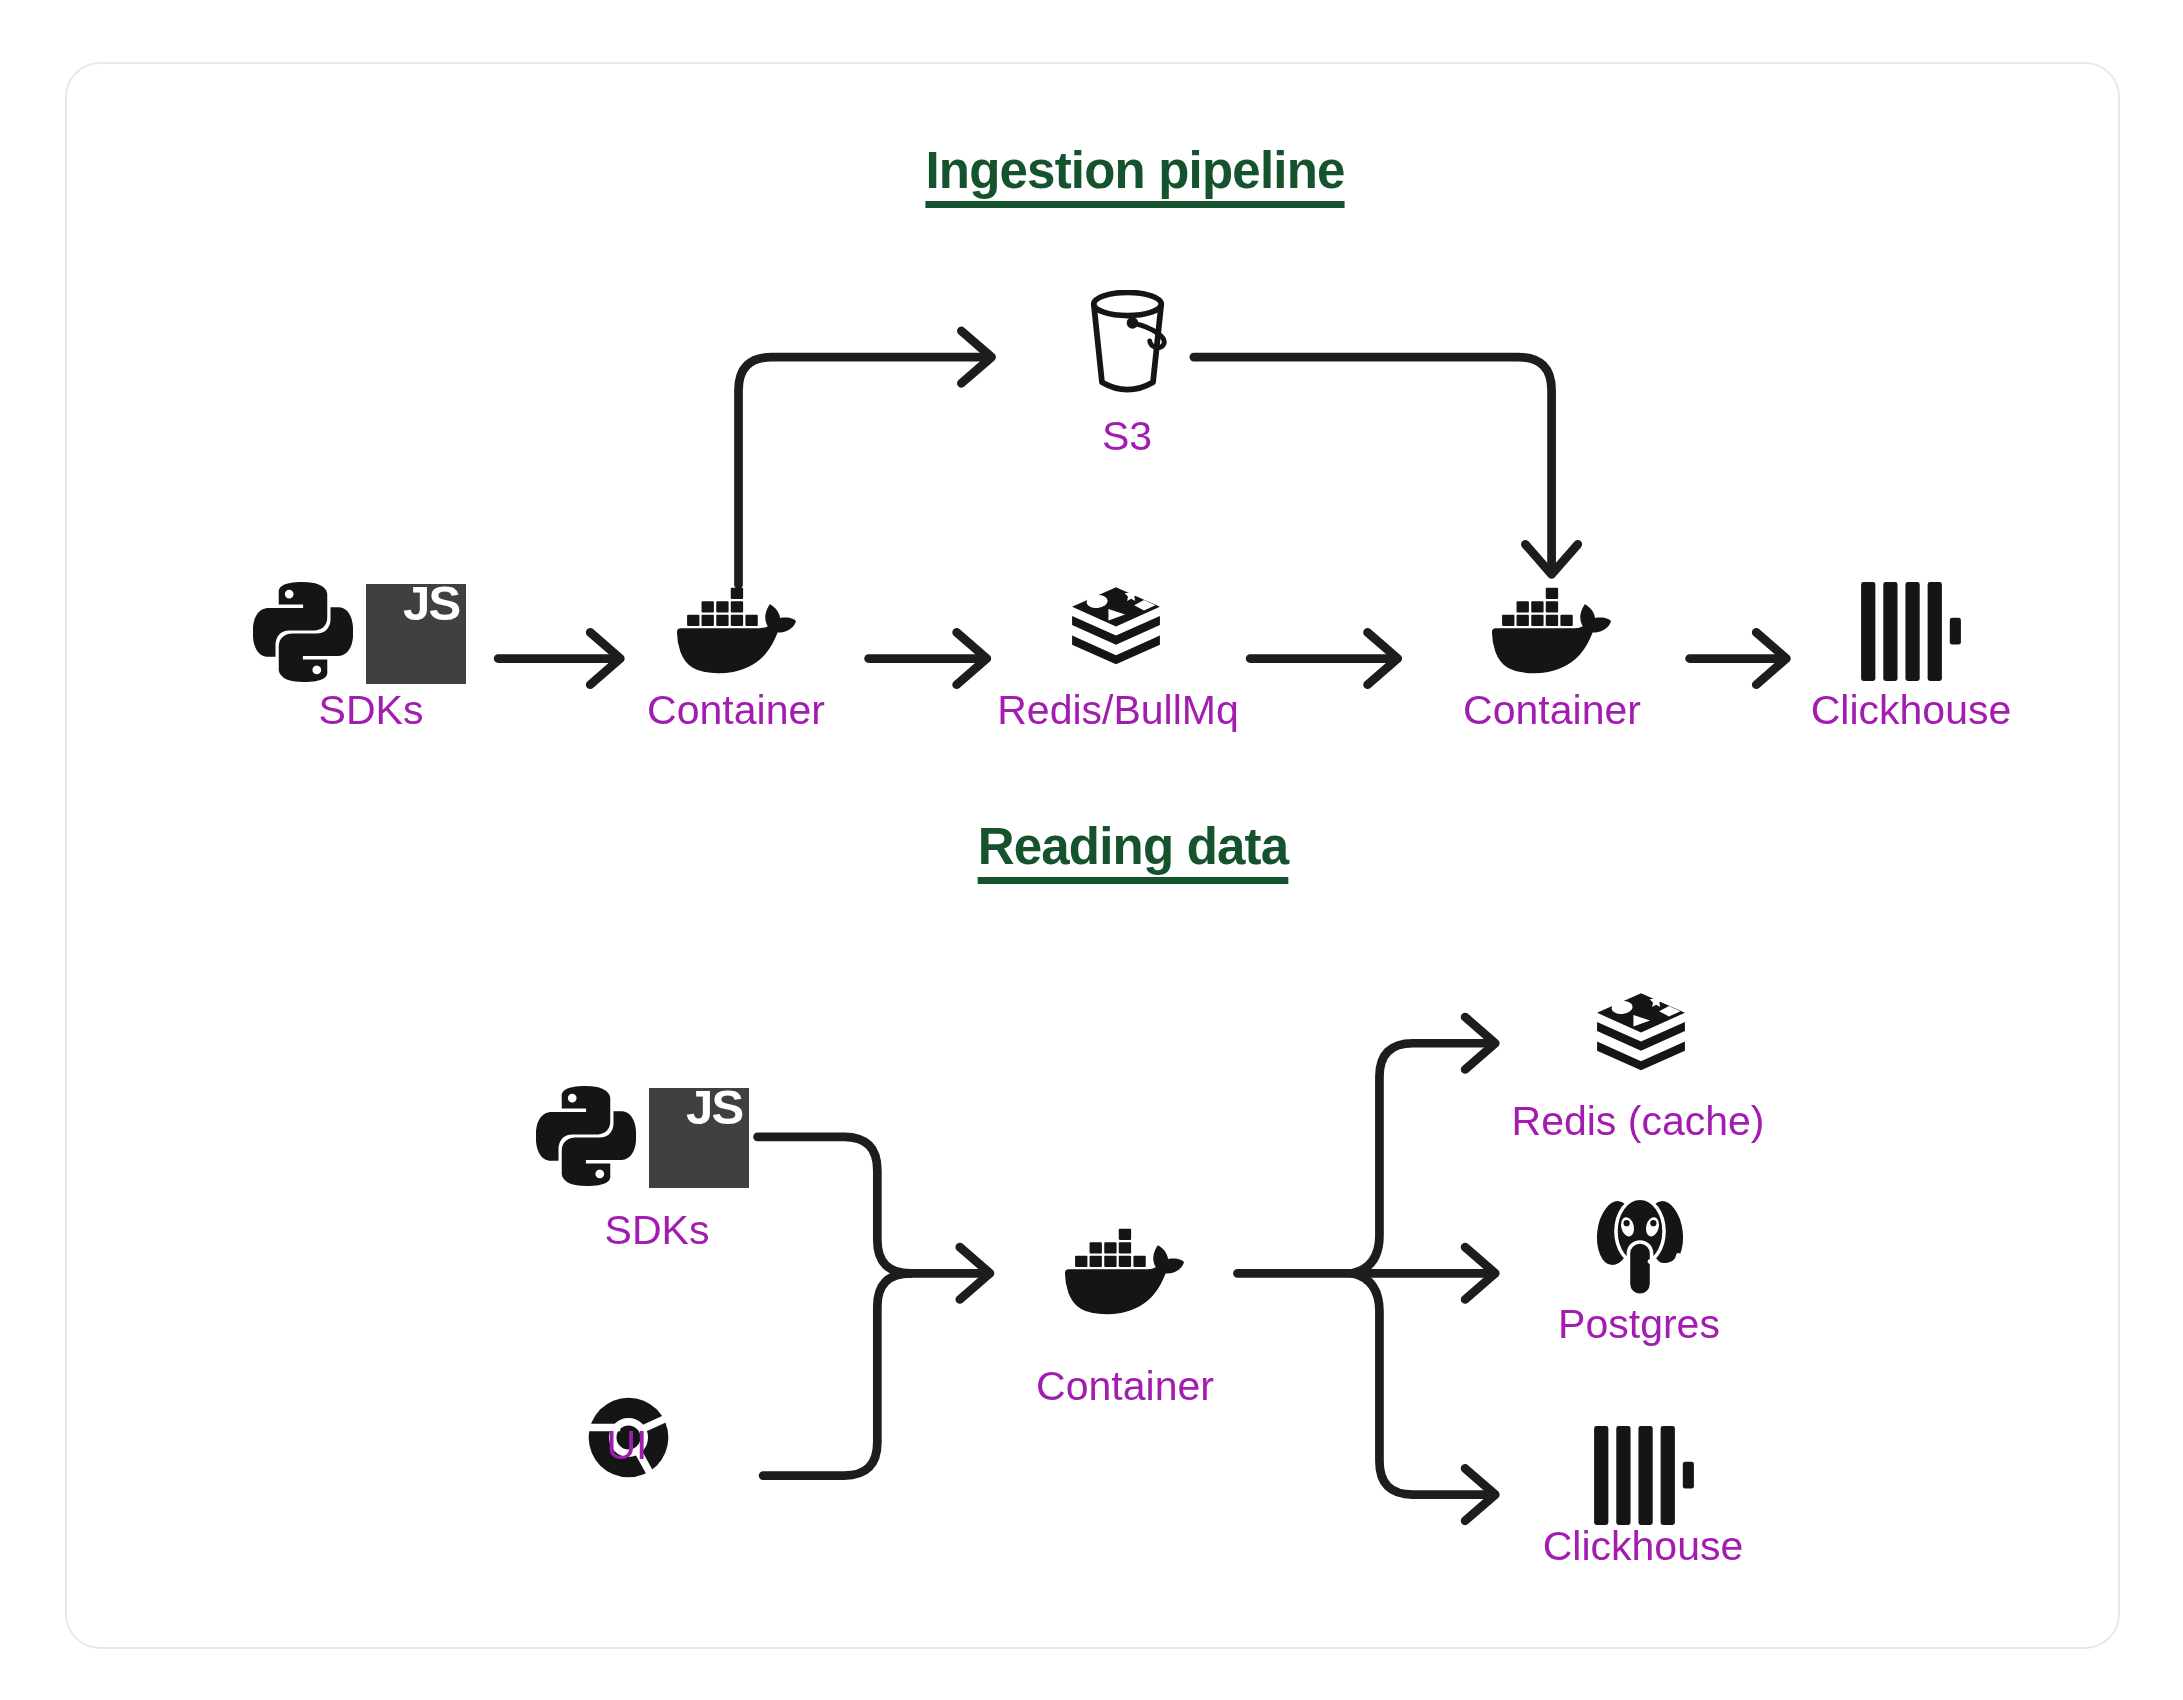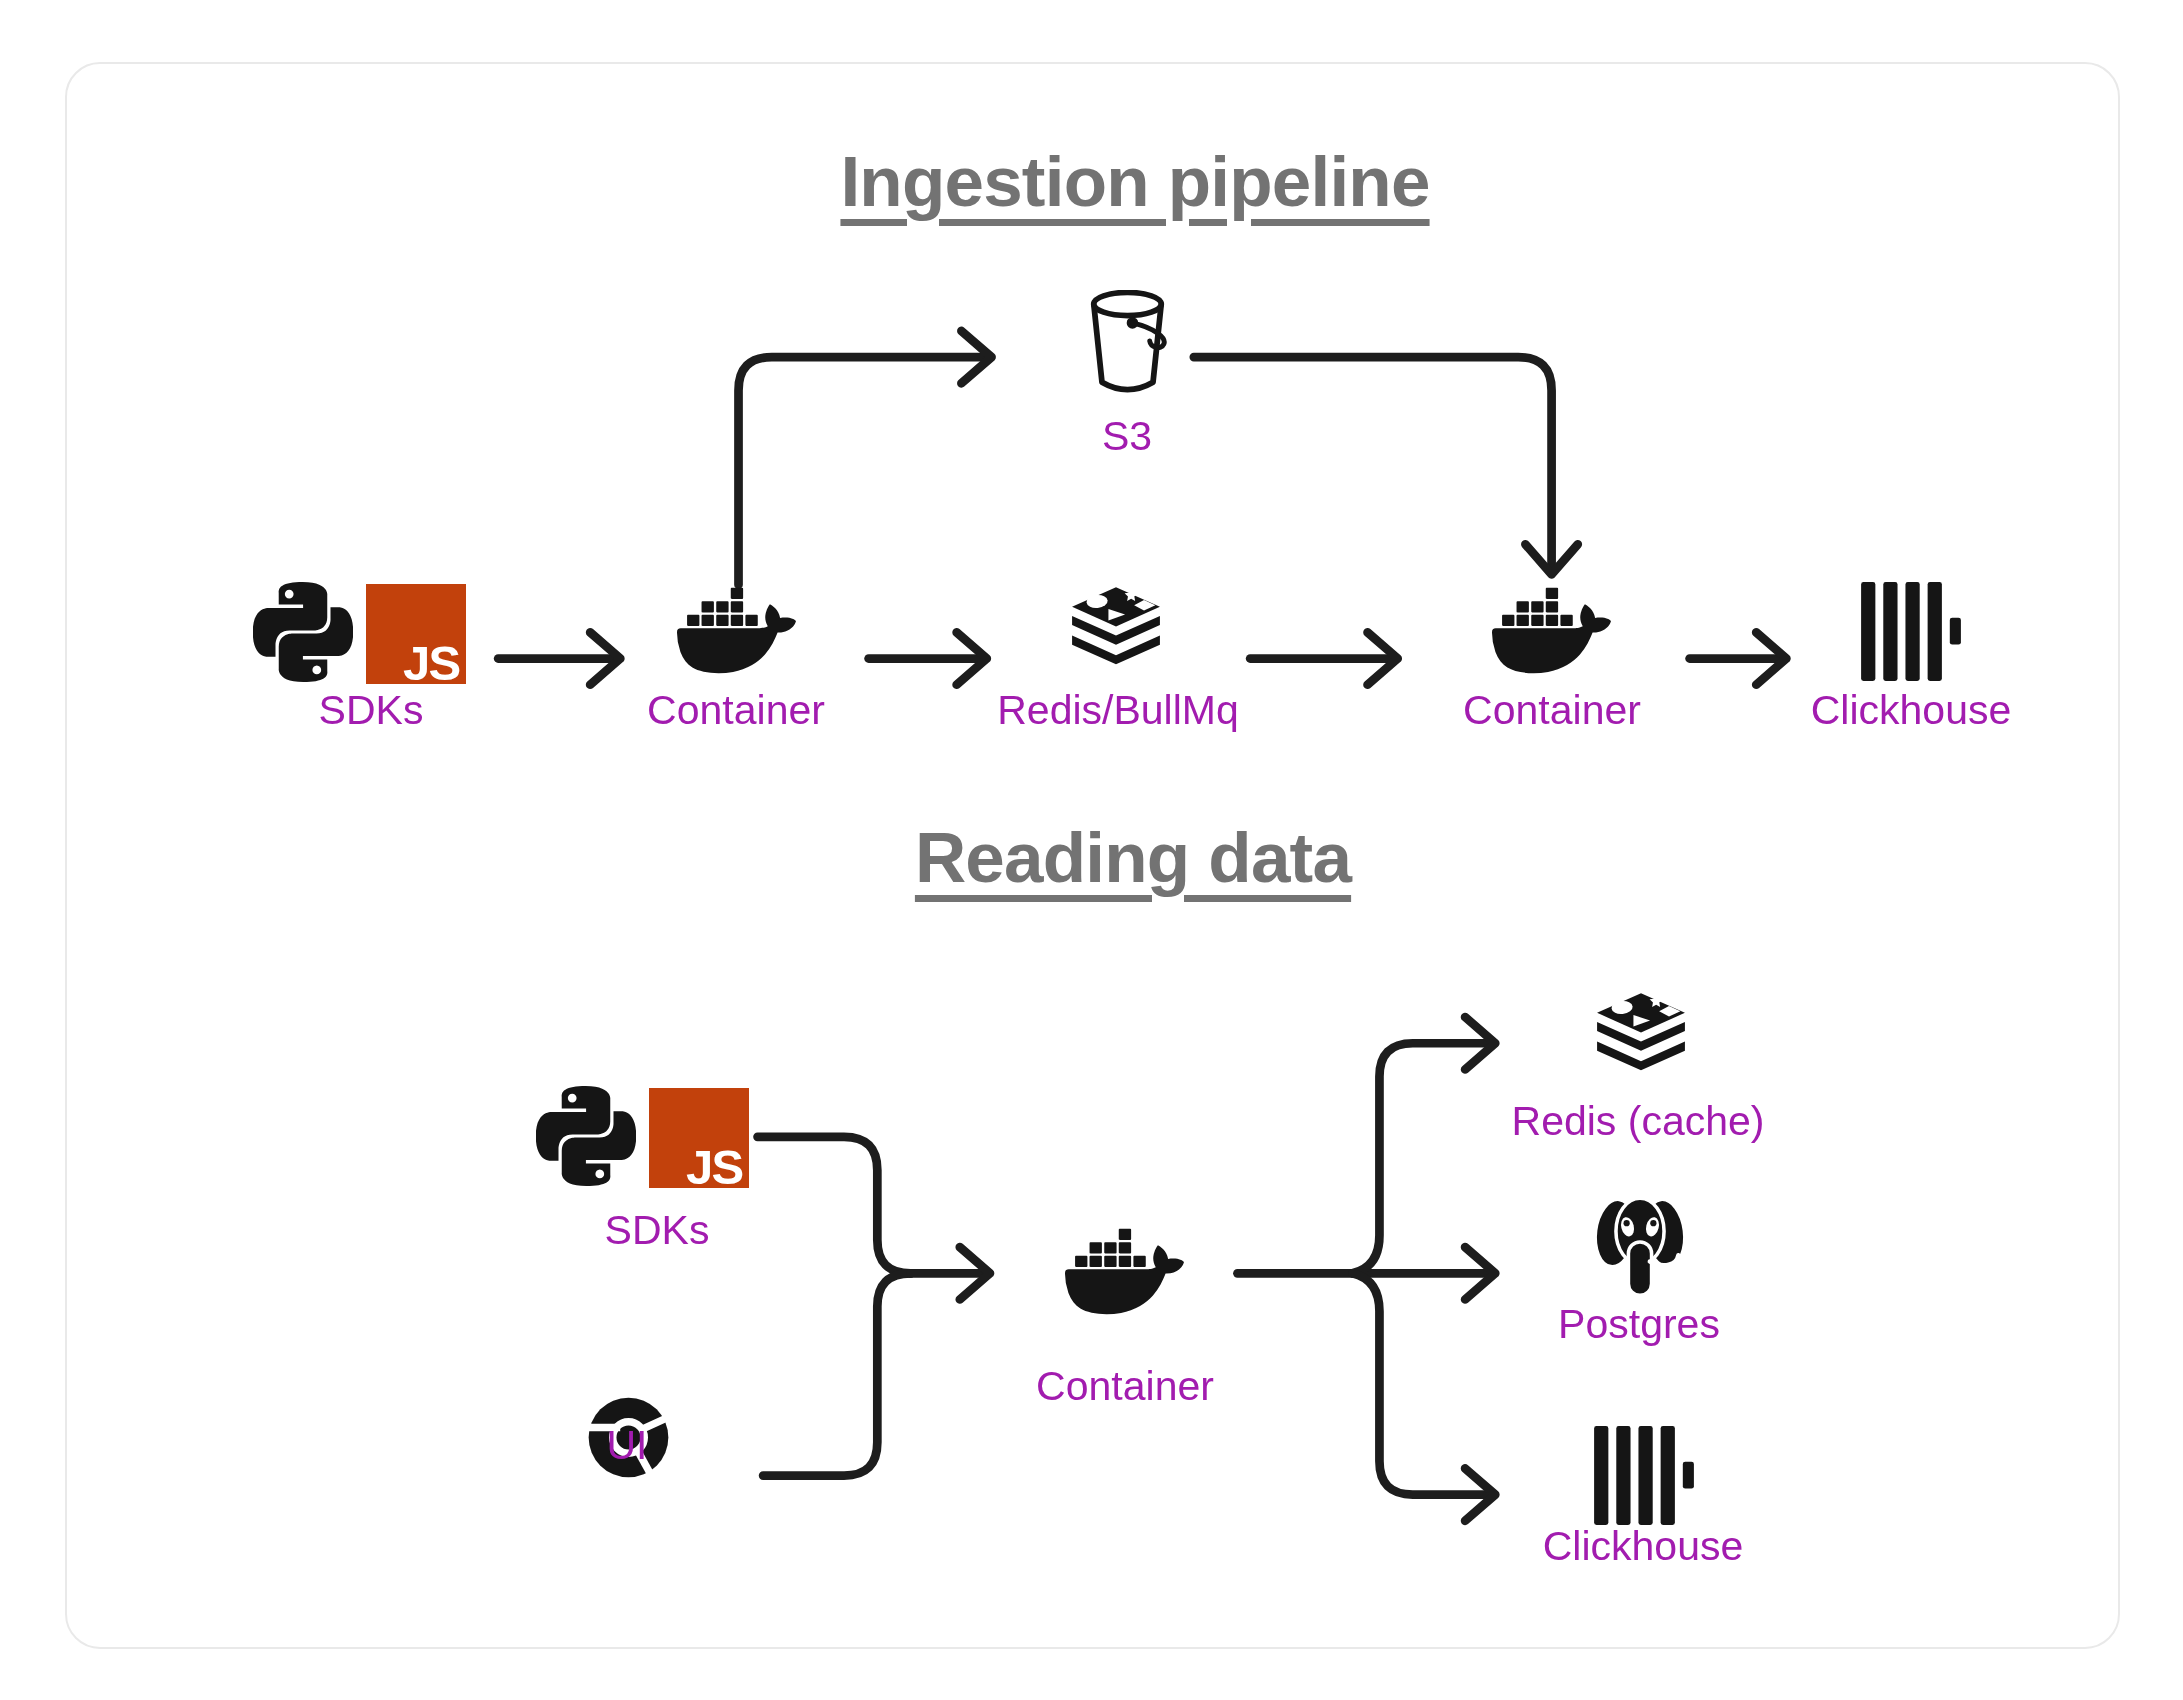--- a/index.html
+++ b/index.html
@@ -15,44 +15,43 @@
     position:absolute;
     left:65px;top:62px;width:2055px;height:1587px;
     border:2.4px solid #e9e9e9;
     border-radius:35px;
     background:#ffffff;
     box-sizing:border-box;
   }
   .section-title{
     position:absolute;
     transform:translateX(-50%);
-    font-size:71px;
+    font-size:51px;
     font-weight:bold;
     letter-spacing:-0.8px;
-    color:#737373;
+    color:#14532d;
     text-decoration:underline;
     text-decoration-thickness:7.1px;
     text-underline-offset:12.7px;
     white-space:nowrap;
   }
   .lbl{
     position:absolute;
     transform:translateX(-50%);
     font-size:41px;
     color:#a21caf;
     white-space:nowrap;
     text-align:center;
   }
   .icon{position:absolute;}
   .icon svg{display:block;}
   .js-badge{
     position:absolute;
-    background:#c2410c;
+    background:#404040;
     display:flex;
-    align-items:flex-end;
     justify-content:flex-end;
     box-sizing:border-box;
     padding:0 6.3px 1.6px 0;
   }
   .js-badge span{
     color:#ffffff;
     font-weight:bold;
     font-size:49px;
     line-height:0.78;
     letter-spacing:-1.6px;

